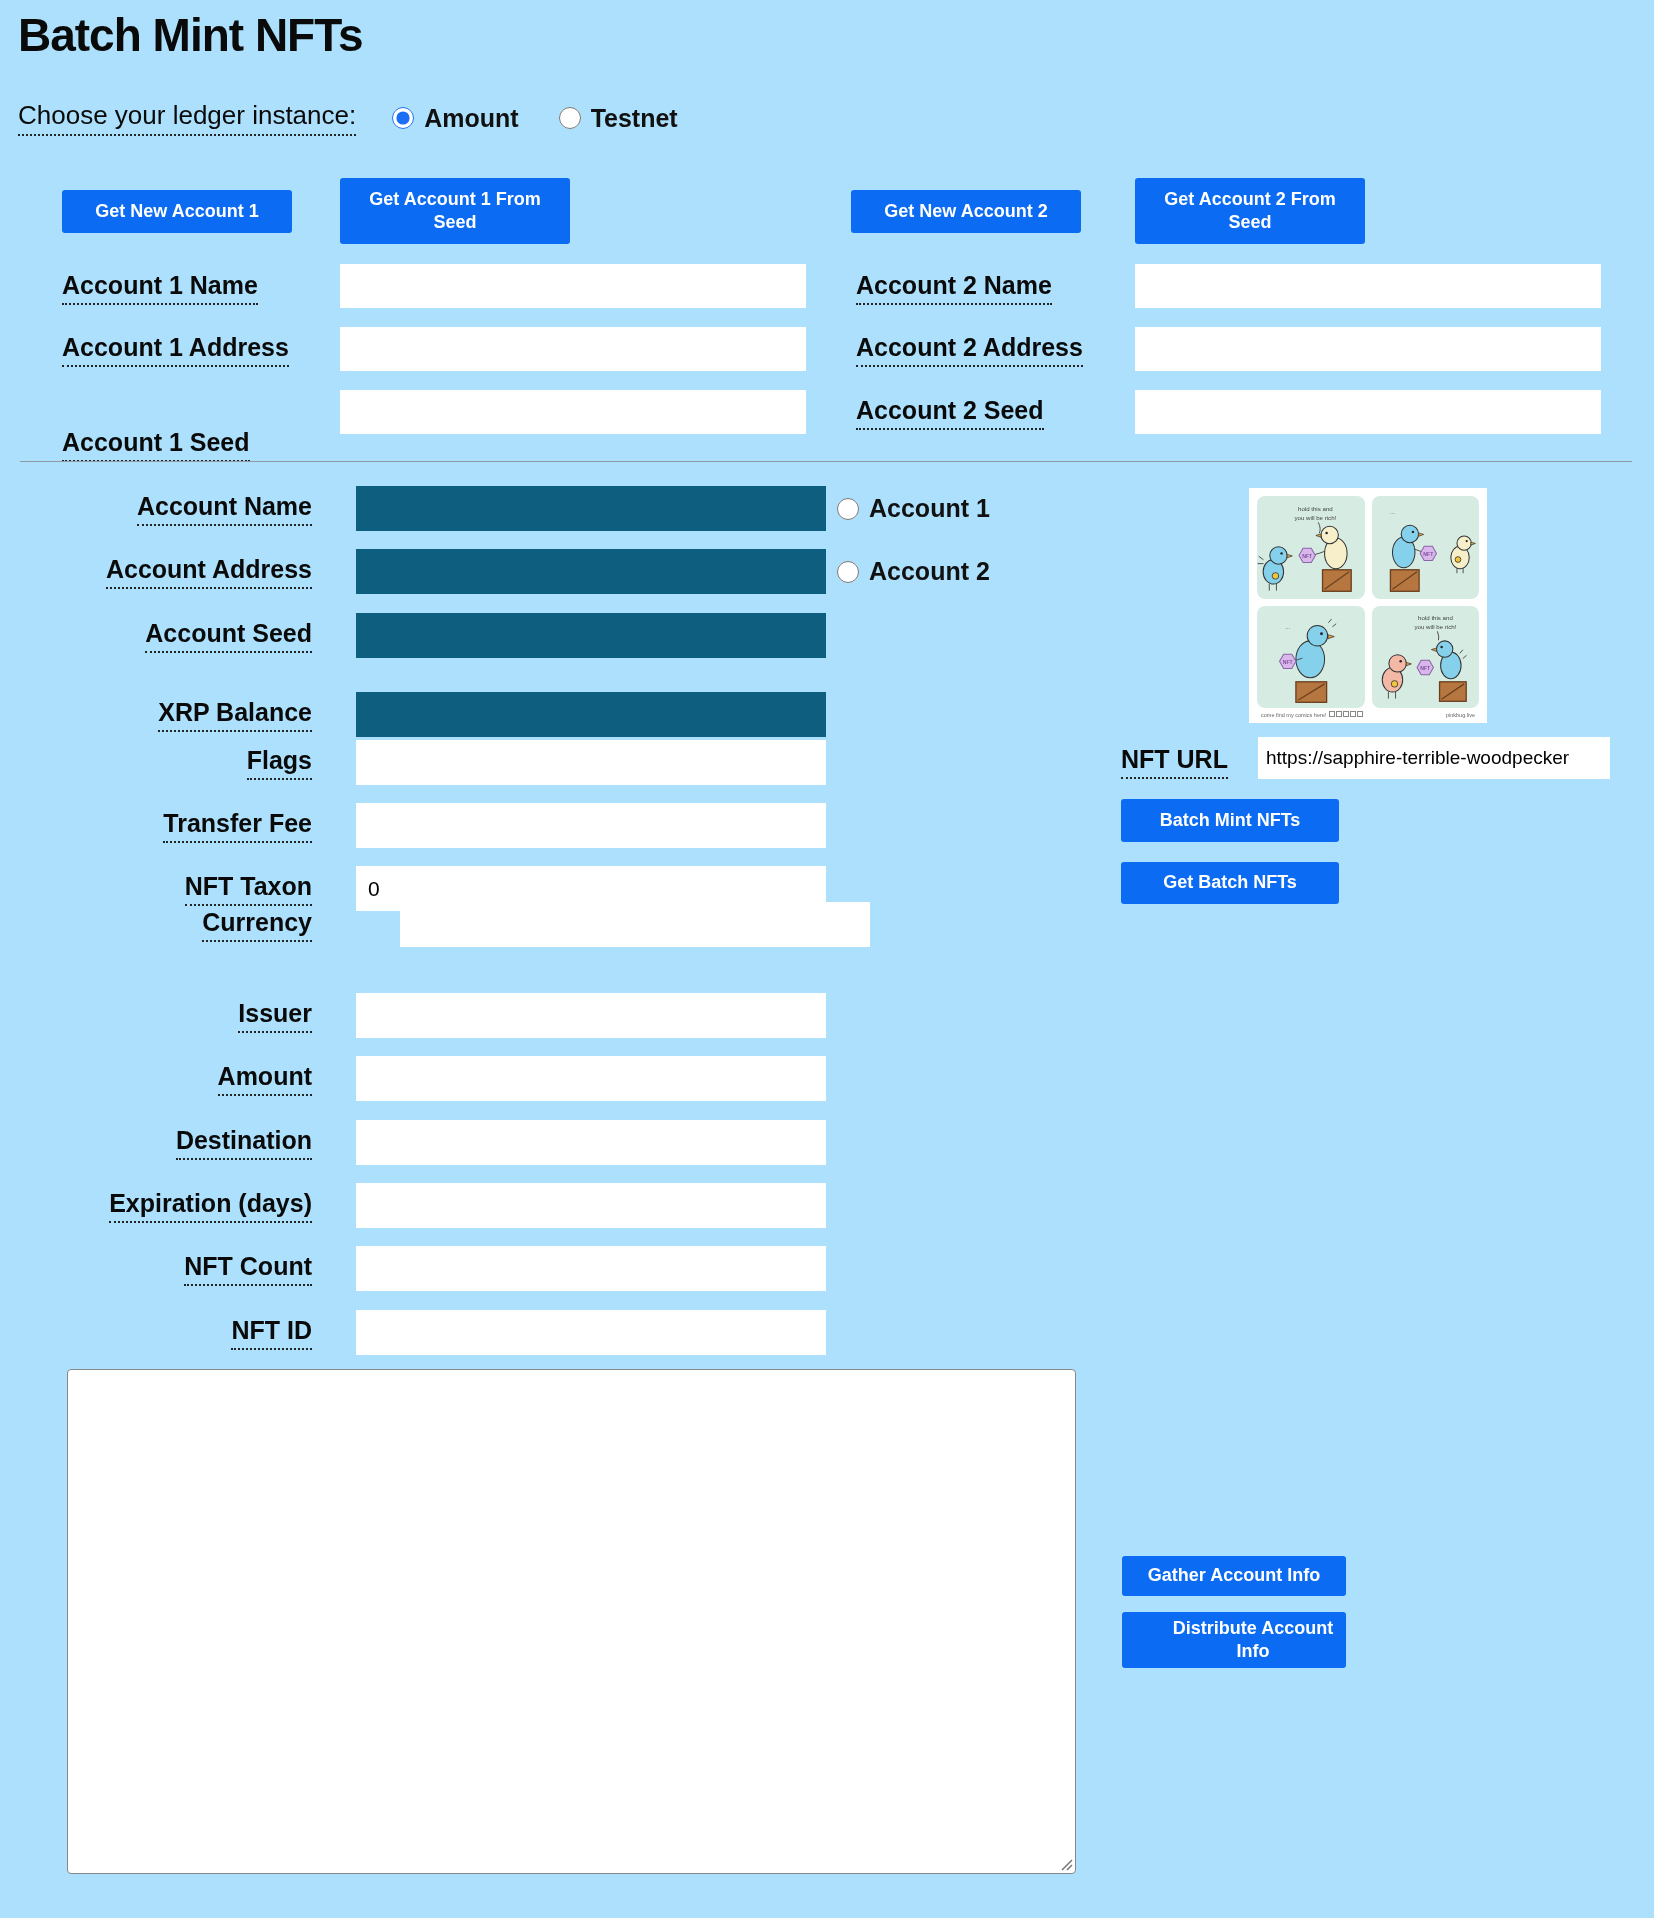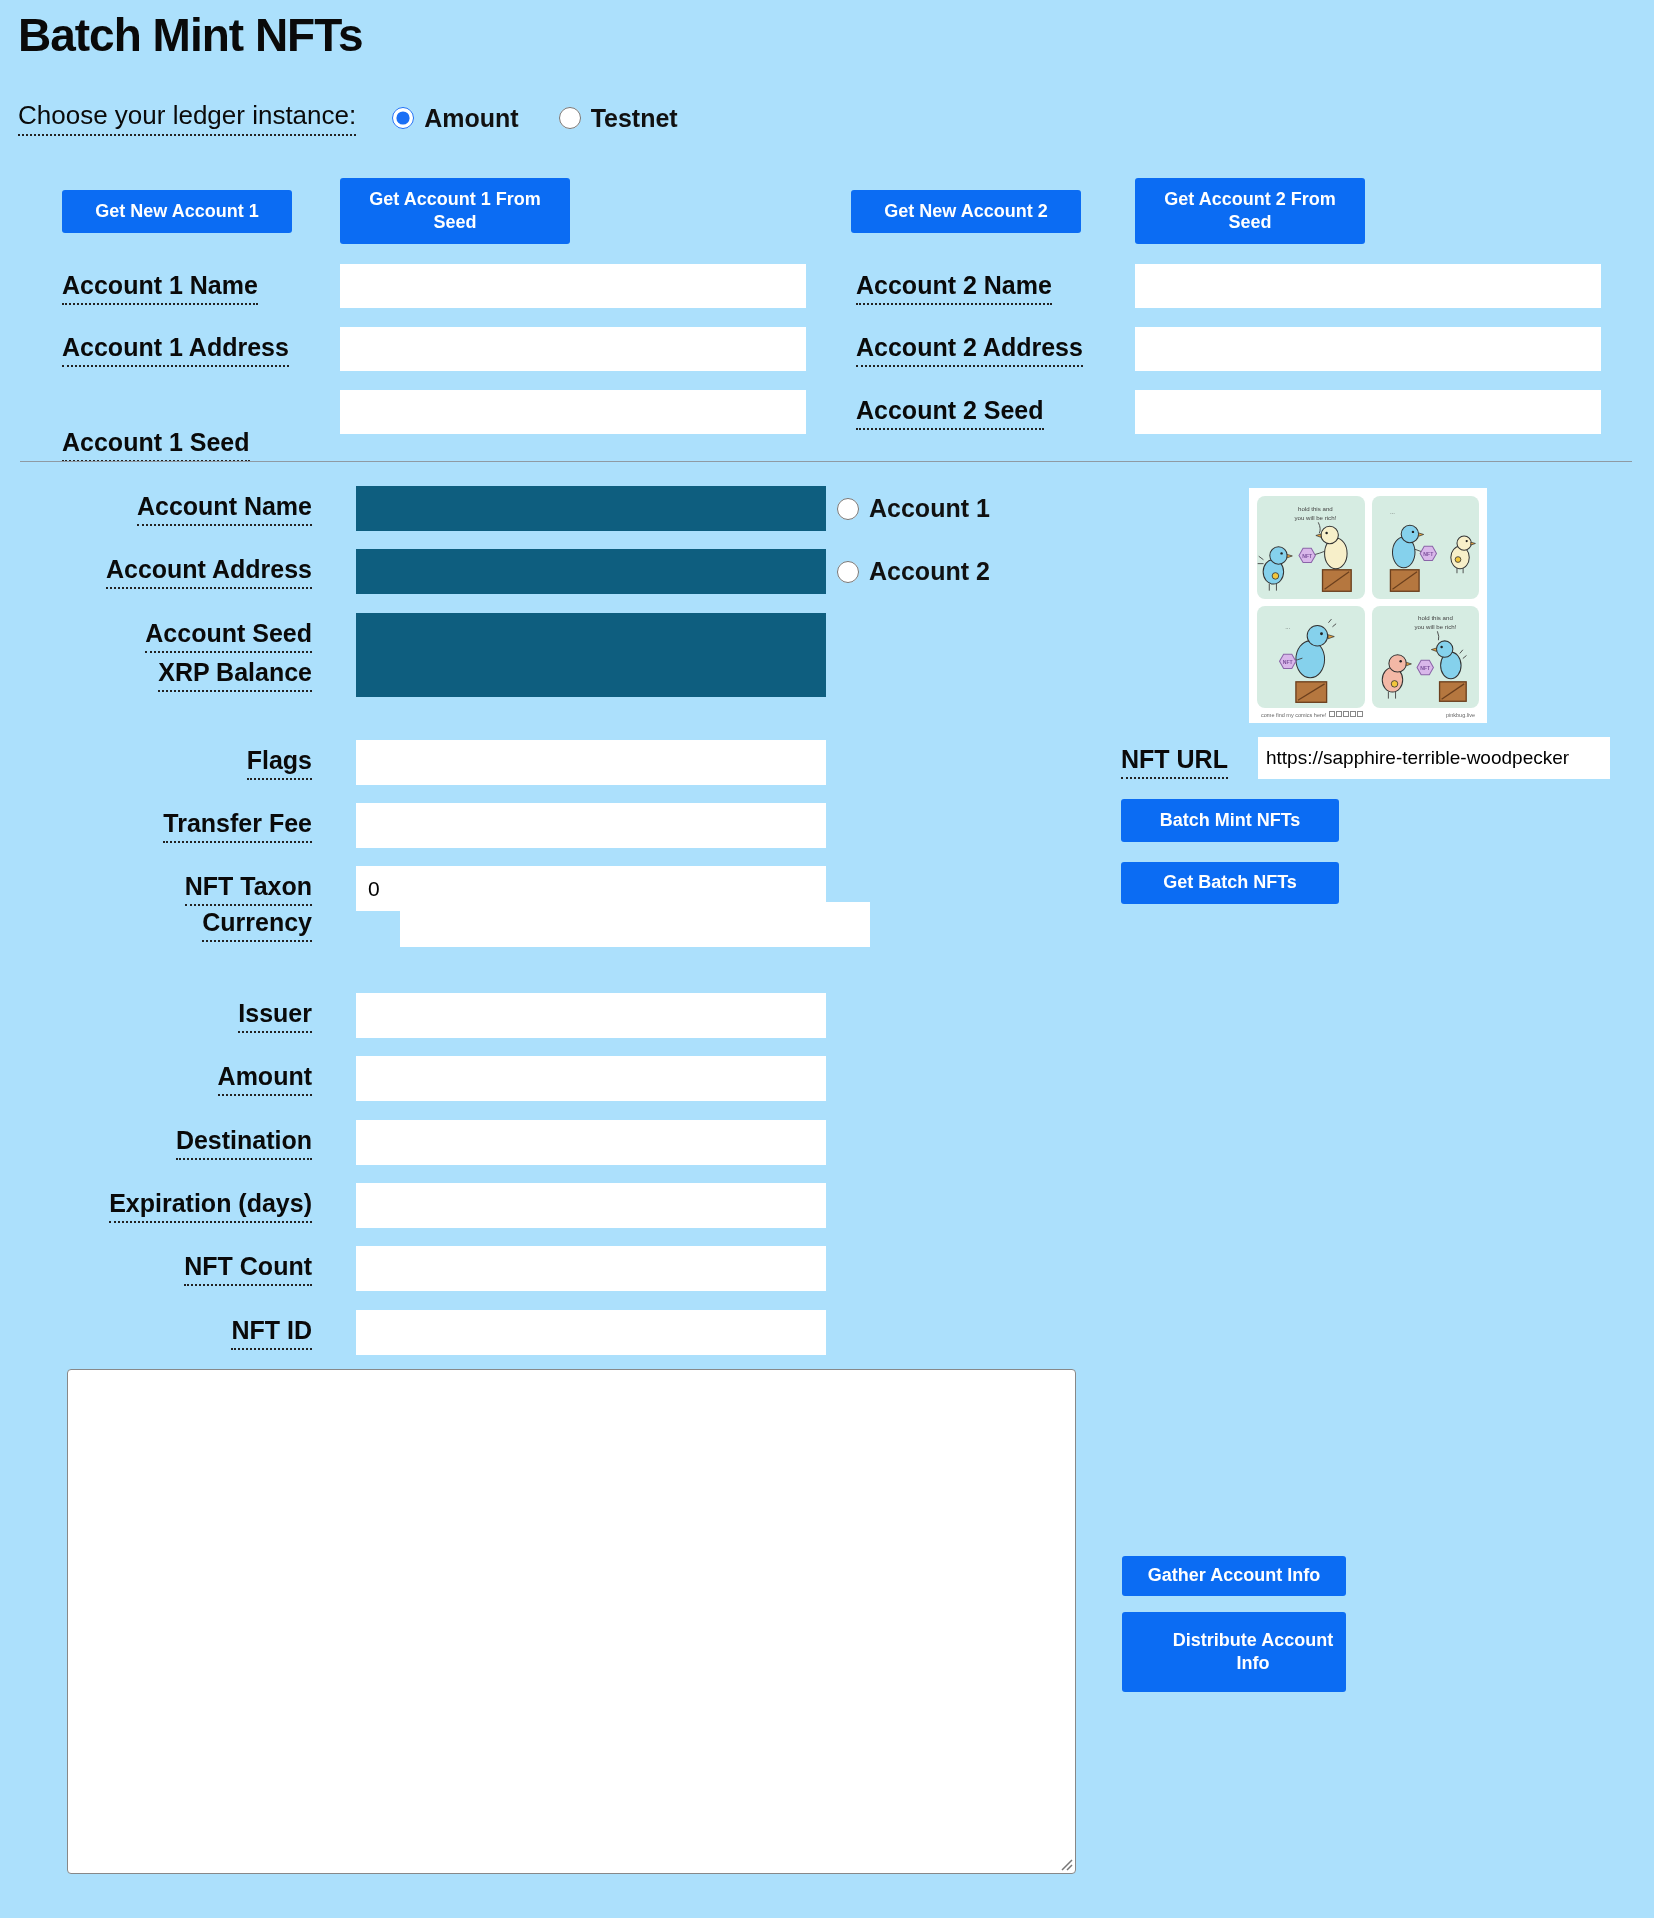--- a/index.html
+++ b/index.html
@@ -104,21 +104,21 @@
   <input class="inp dark" value="" style="">
 </div>
 <div class="mrow" style="top:549px;">
   <div class="mlab"><span class="dotlbl">Account Address</span></div>
   <input class="inp dark" value="" style="">
 </div>
 <div class="mrow" style="top:613px;">
   <div class="mlab"><span class="dotlbl">Account Seed</span></div>
   <input class="inp dark" value="" style="">
 </div>
-<div class="mrow" style="top:652px;">
+<div class="mrow" style="top:692px;">
   <div class="mlab"><span class="dotlbl">XRP Balance</span></div>
   <input class="inp dark" value="" style="">
 </div>
 <div class="mrow" style="top:740px;">
   <div class="mlab"><span class="dotlbl">Flags</span></div>
   <input class="inp" value="" style="">
 </div>
 <div class="mrow" style="top:803px;">
   <div class="mlab"><span class="dotlbl">Transfer Fee</span></div>
   <input class="inp" value="" style="">
@@ -265,13 +265,13 @@
 <button class="btn abs" style="left:1121px;top:862px;width:218px;height:42px;">Get Batch NFTs</button>
 
 <div class="ta-wrap">
   <textarea style=""></textarea>
   <svg class="grip" width="14" height="14">
     <path d="M3 13 L13 3 M8 13 L13 8" stroke="#777" stroke-width="1.5" fill="none"></path>
   </svg>
 </div>
 
 <button class="btn abs" style="left:1122px;top:1556px;width:224px;height:40px;">Gather Account Info</button>
-<button class="btn abs" style="left:1122px;top:1612px;width:224px;height:80px;padding-left:46px;">Distribute Account Info</button>
+<button class="btn abs" style="left:1122px;top:1612px;width:224px;height:56px;padding-left:46px;">Distribute Account Info</button>
 
 </body></html>

